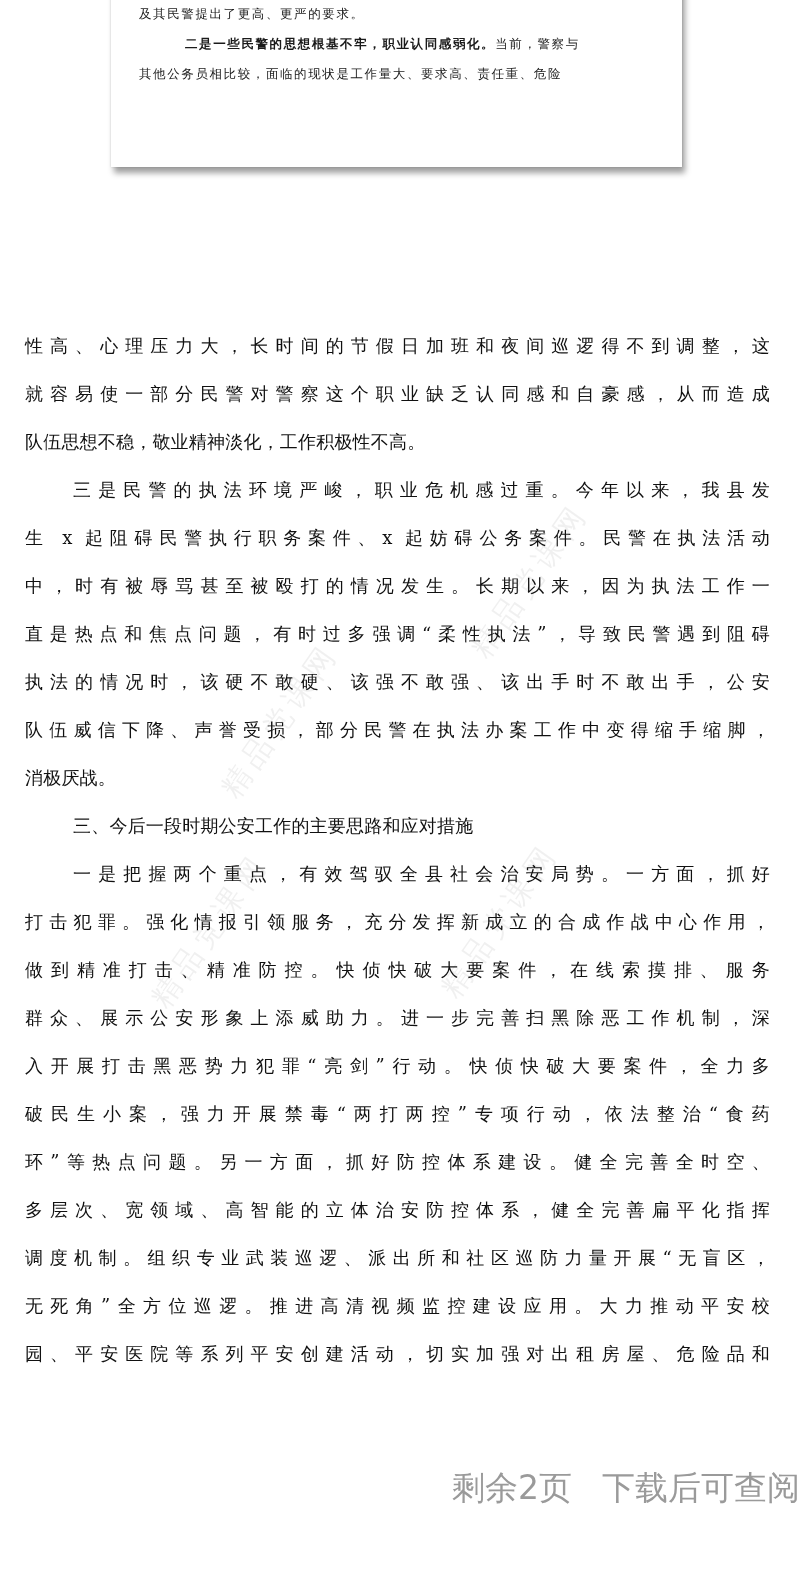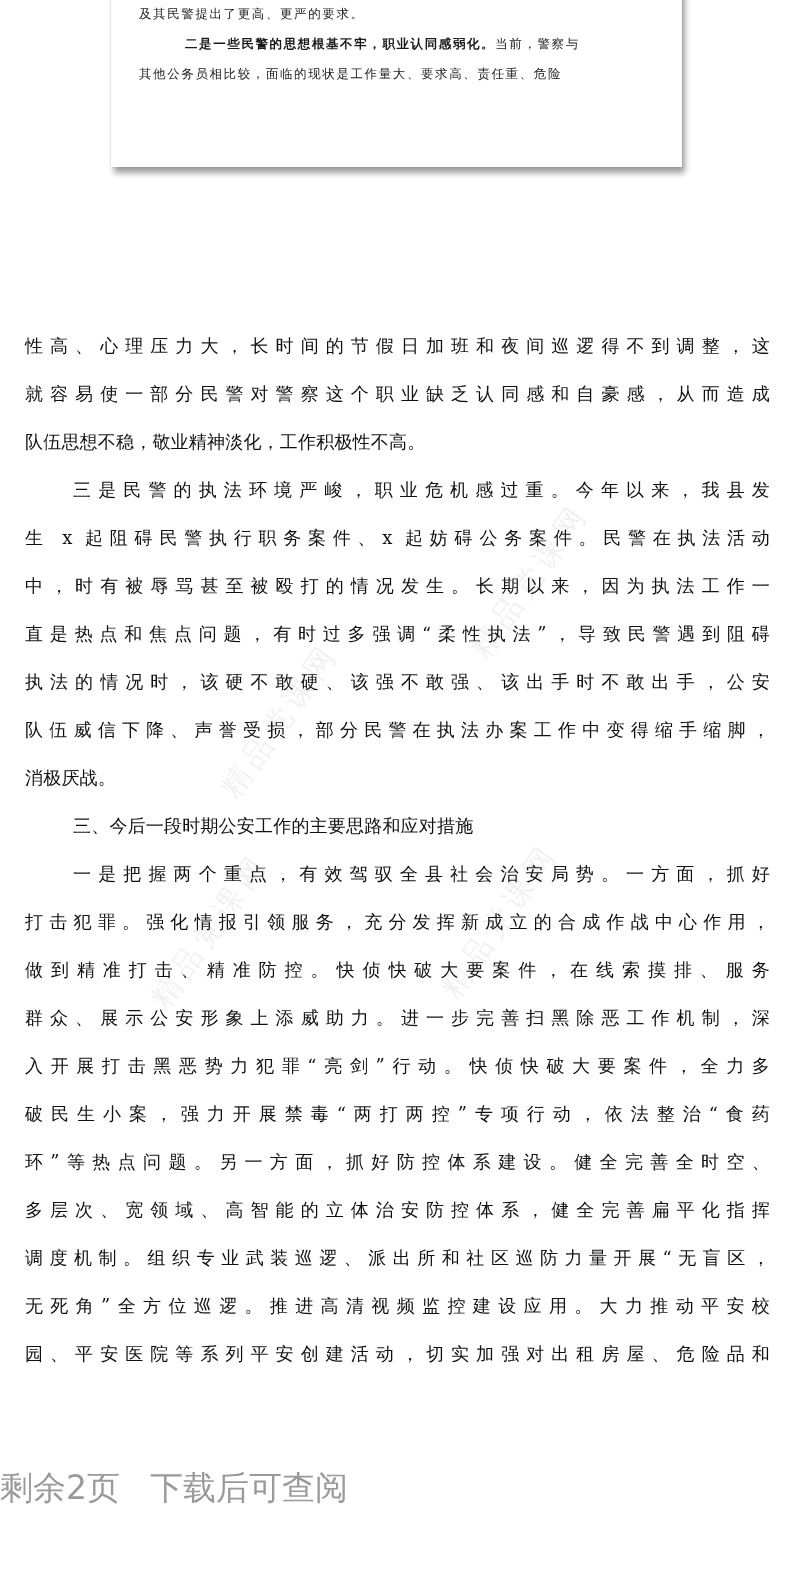--- a/index.html
+++ b/index.html
@@ -70,21 +70,21 @@
     pointer-events: none;
     letter-spacing: 6px;
   }
 
   
   .footer-note {
     position: absolute;
     top: 1466px;
     left: 0;
     width: 800px;
-    text-align: left;
+    text-align: right;
     font-family: "DejaVu Sans", "Liberation Sans", sans-serif;
     font-size: 33px;
     color: #9a9a9a;
     word-spacing: 20px;
   }
   .footer-note span + span { margin-left: 30px; }
 </style>
 </head>
 <body>
 

